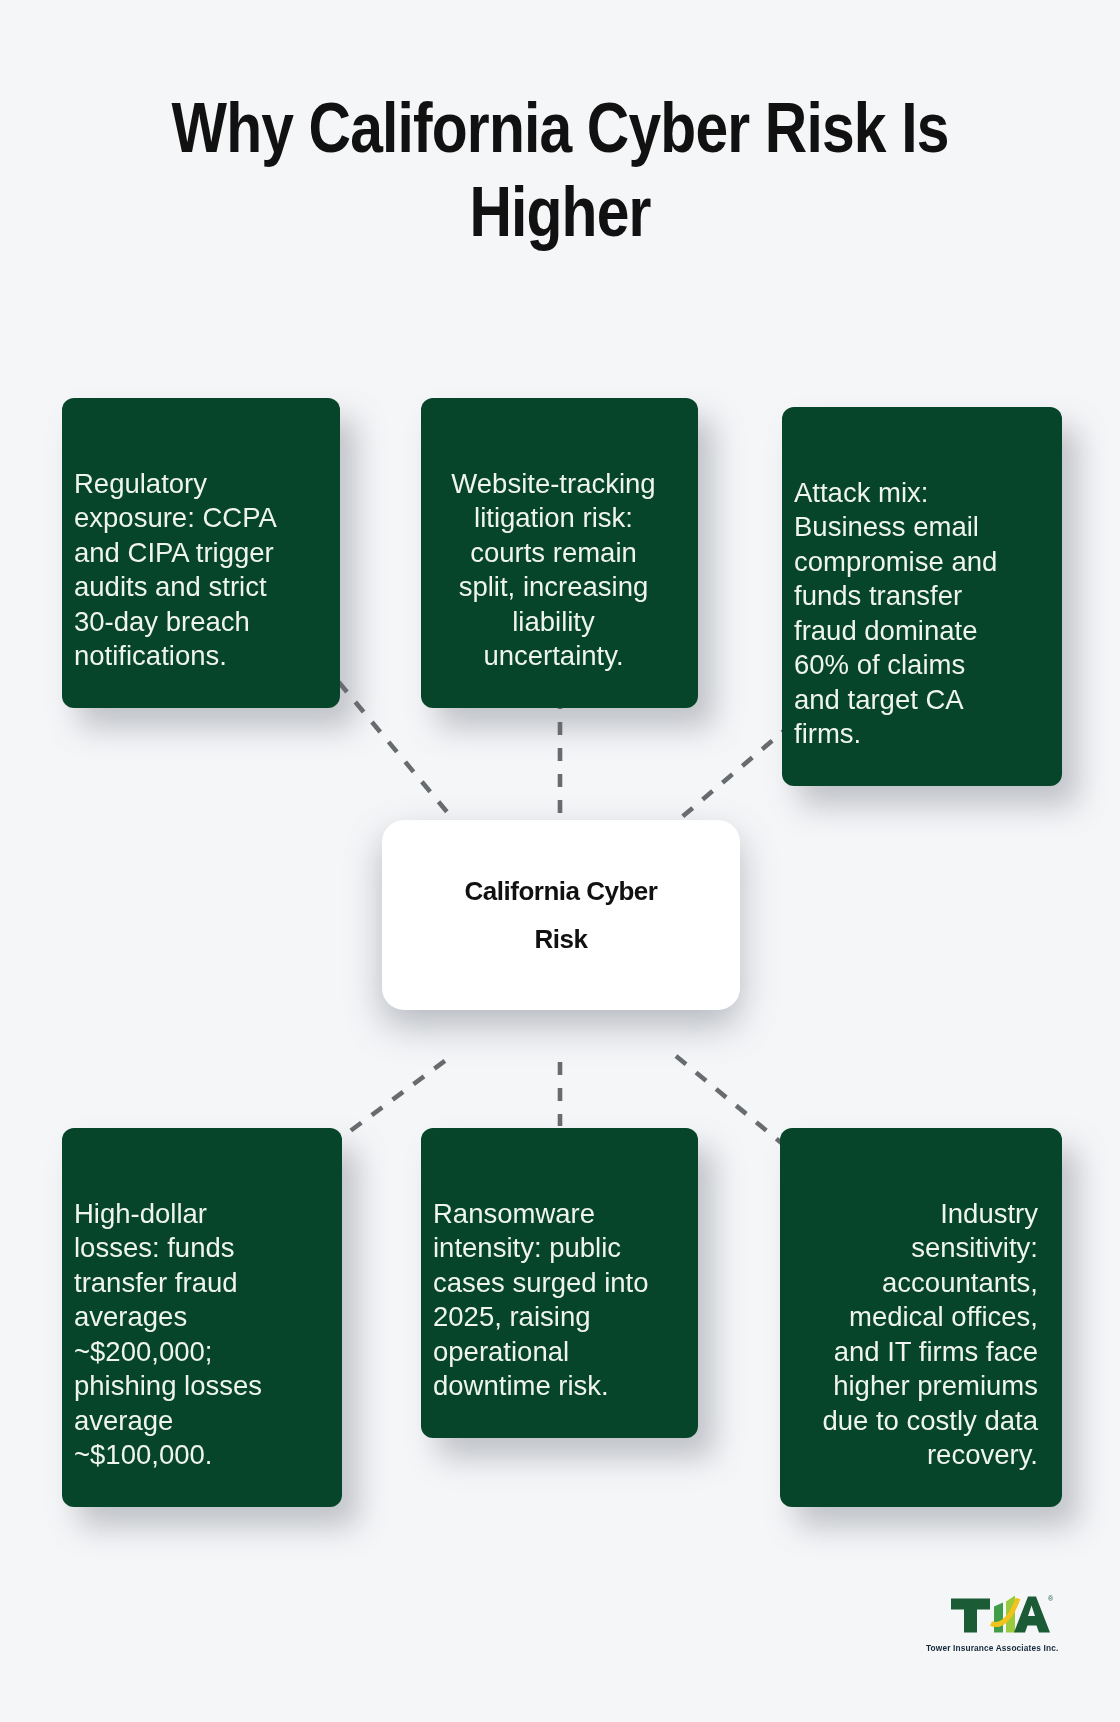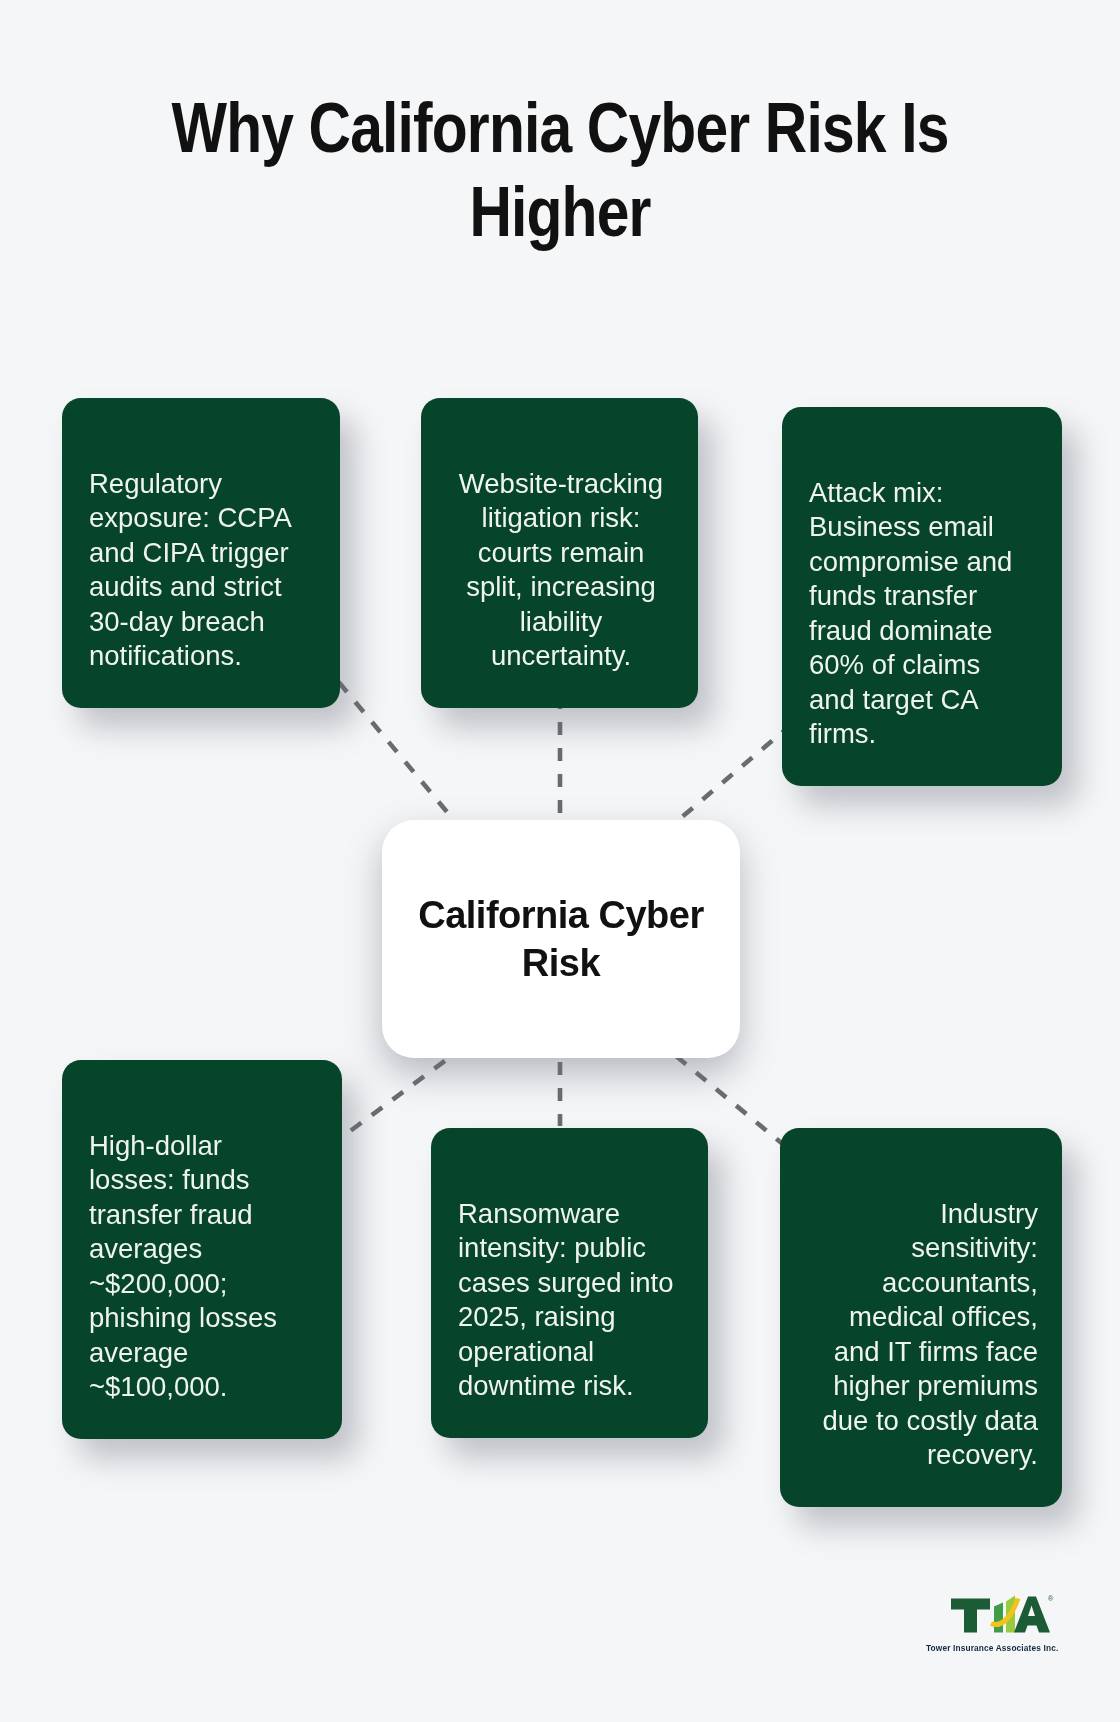--- a/index.html
+++ b/index.html
@@ -28,40 +28,40 @@
     white-space:pre-line;
     transform:scaleX(0.84);transform-origin:50% 0;
   }
   .connectors{position:absolute;left:0;top:0;z-index:1;}
   .connectors line{
     stroke:var(--dash);stroke-width:4.6;stroke-dasharray:13 13;
   }
   .node{
     position:absolute;z-index:2;
     background:var(--box-green);
-    border-radius:19px;
-    padding:34px 24px 34px 27px;
+    border-radius:12px;
+    padding:34px 24px 34px 12px;
     color:var(--box-text);
     font-size:27.5px;line-height:34.5px;font-weight:400;
     white-space:pre-line;
     box-shadow:16px 20px 30px rgba(104,110,122,0.38);
   }
   .node-1{left:62px;top:398px;width:278px;}
   .node-2{left:421px;top:398px;width:277px;text-align:center;}
   .node-3{left:782px;top:398px;width:280px;margin-top:9px;}
-  .node-4{left:62px;top:1060px;width:280px;}
-  .node-5{left:421px;top:1128px;width:277px;margin-left:10px;}
+  .node-4{left:62px;top:1128px;width:280px;}
+  .node-5{left:421px;top:1128px;width:277px;}
   .node-6{left:780px;top:1128px;width:282px;text-align:right;}
   .central{
     position:absolute;z-index:2;
-    left:382px;top:820px;width:358px;height:238px;
-    background:#ffffff;border-radius:32px;
+    left:382px;top:820px;width:358px;height:190px;
+    background:#ffffff;border-radius:22px;
     box-shadow:0 16px 36px rgba(104,110,122,0.45);
     display:flex;align-items:center;justify-content:center;text-align:center;
-    color:#111;font-size:38px;font-weight:700;line-height:48px;letter-spacing:-0.5px;
+    color:#111;font-size:26px;font-weight:700;line-height:48px;letter-spacing:-0.5px;
     white-space:pre-line;
   }
   .brand{
     position:absolute;z-index:2;left:926px;top:1592px;width:128px;
     text-align:right;
   }
   .brand-caption{
     margin-top:2px;
     font-size:8.3px;font-weight:700;letter-spacing:0.15px;
     color:var(--caption-color);white-space:nowrap;

